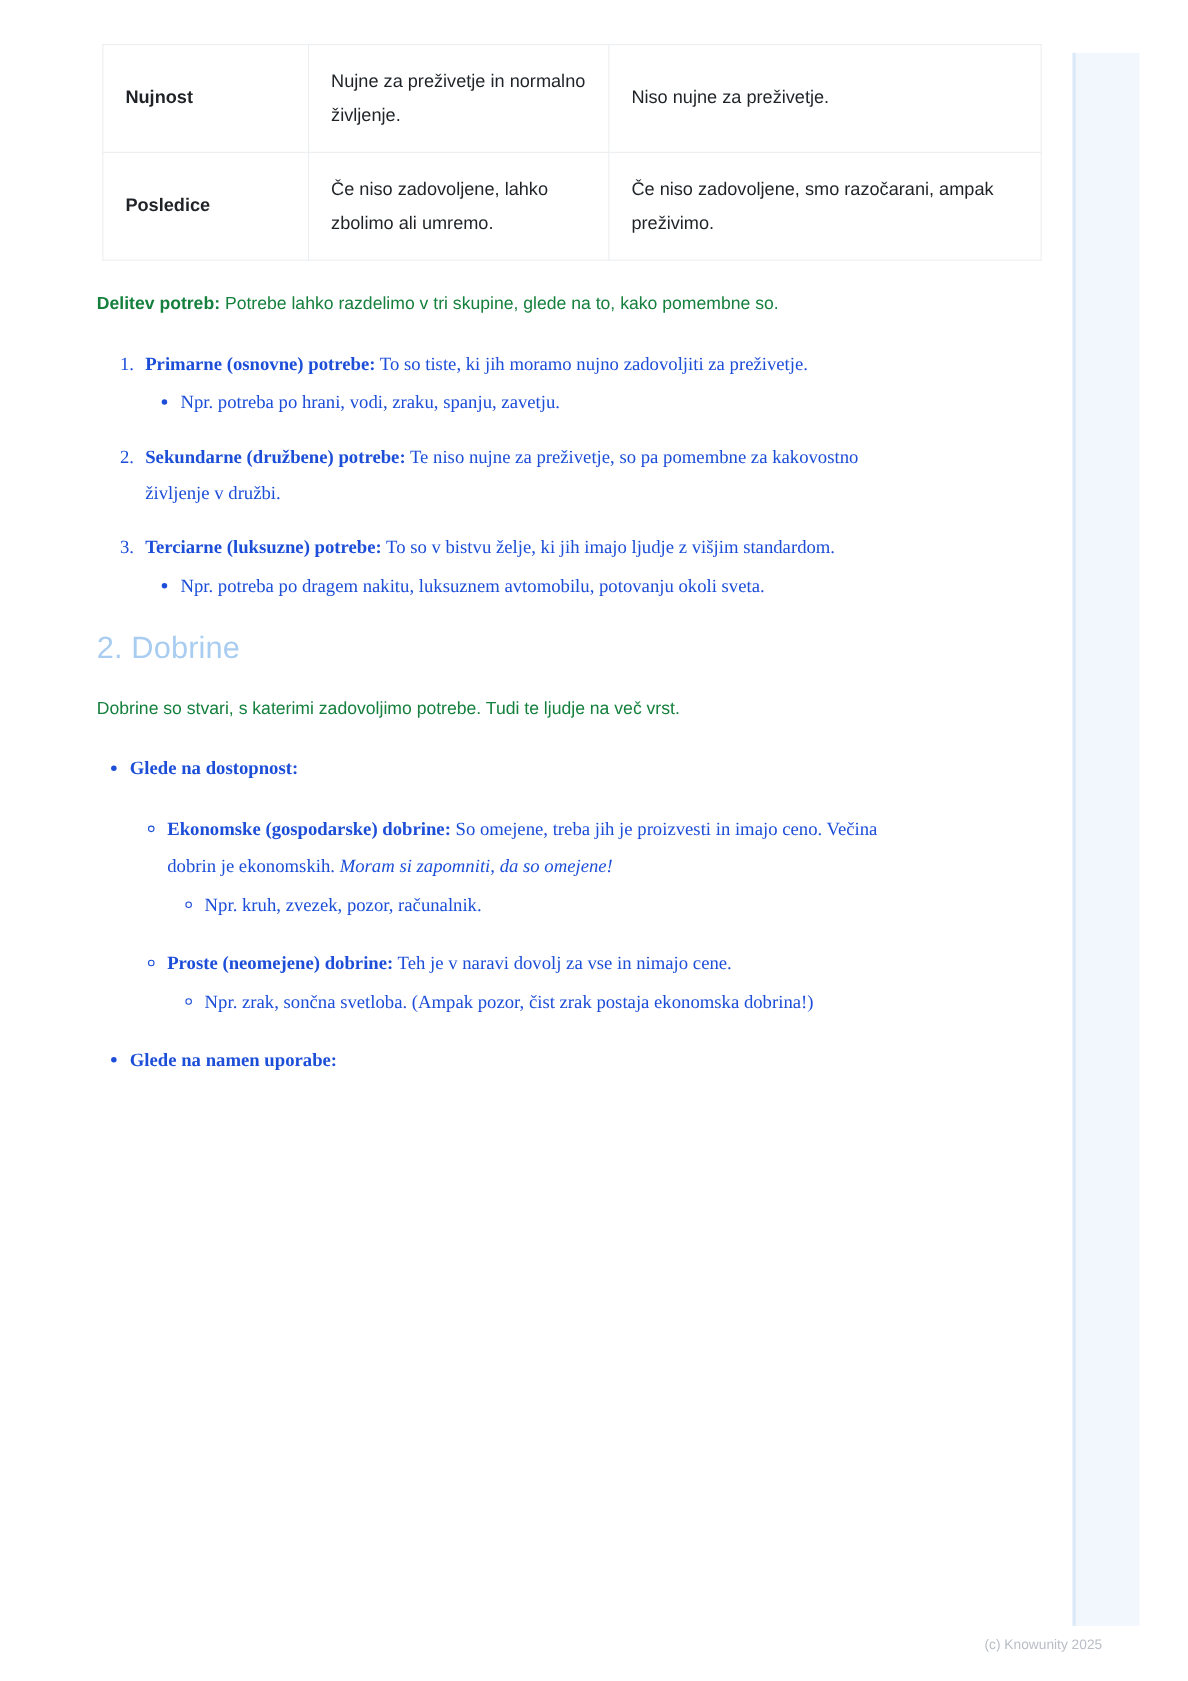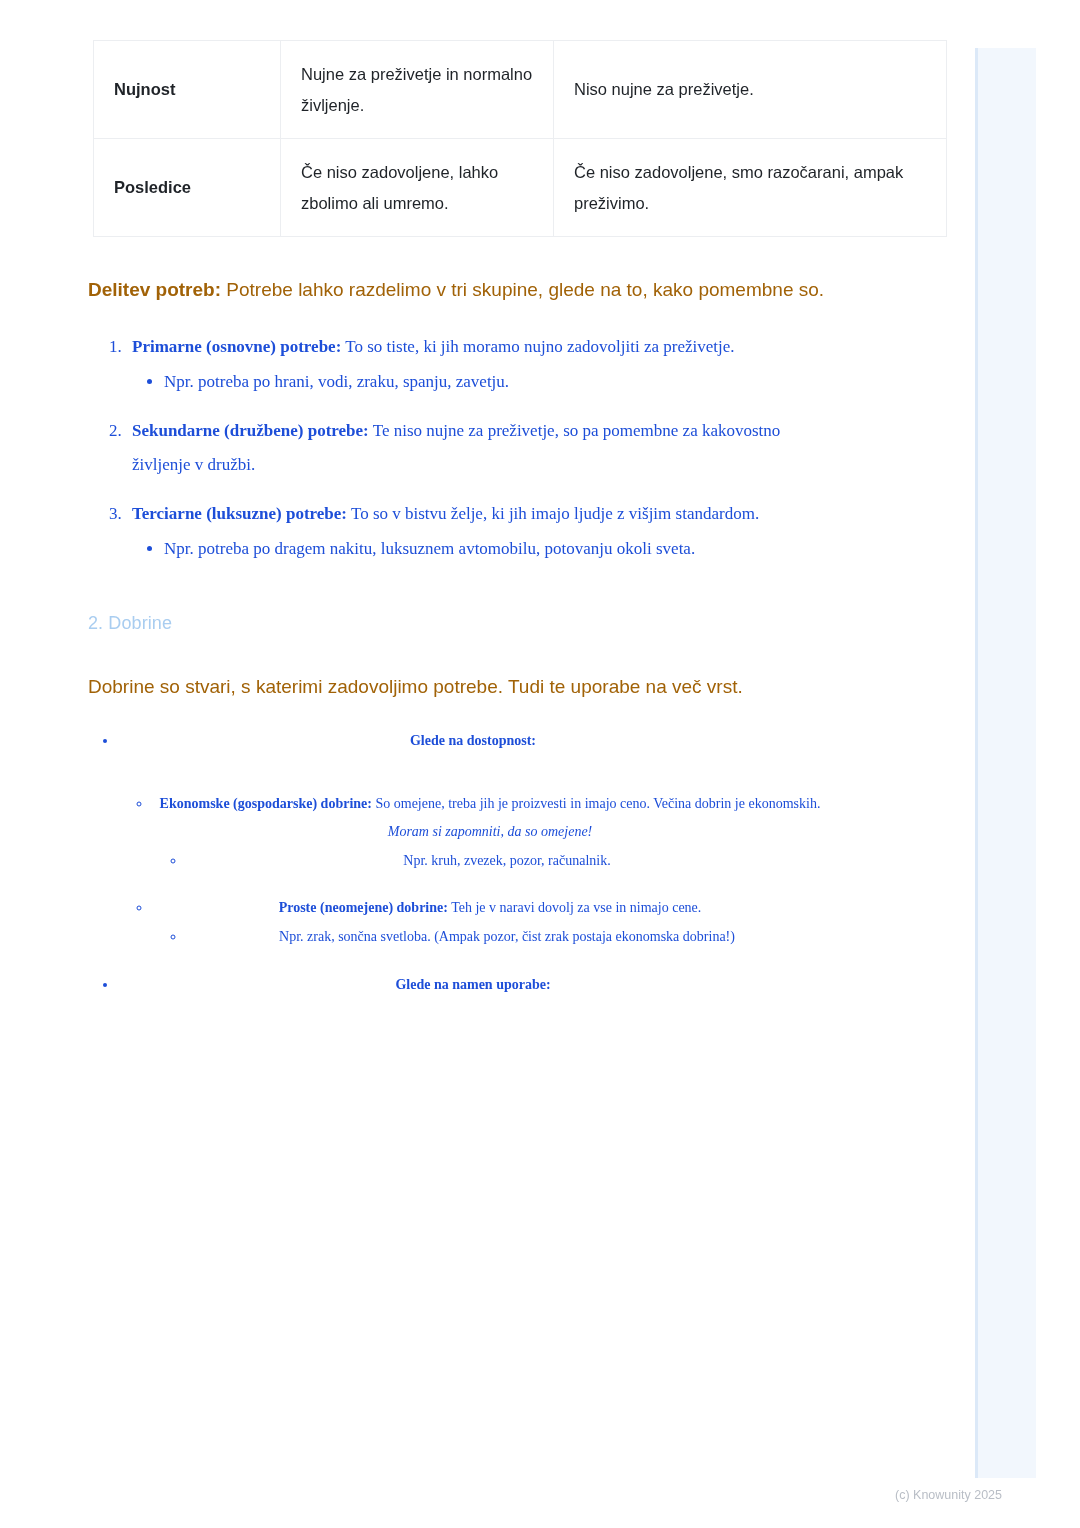--- a/index.html
+++ b/index.html
@@ -65,34 +65,34 @@
     font-weight: bold;
     font-size: 16.5px;
   }
   table.cmp td.c1 { width: 232px; }
   table.cmp td.c2 { width: 352px; }
   table.cmp tr.alt td { background: #fafbfc; }
   table.cmp tr.r1 td { height: 50px; }
 
   
   p.body {
-    font-size: 19px;
+    font-size: 16px;
     line-height: 1.95;
-    margin: 34px 0 0 0;
+    margin: 24px 0 0 0;
     text-align: justify;
-    color: #a16207;
+    color: #15803d;
   }
   p.body.plain { text-align: left; }
 
   
   h2.sec {
-    font-size: 18px;
+    font-size: 28px;
     font-weight: normal;
     color: #a9cdf0;
-    margin: 48px 0 0 0;
+    margin: 24px 0 0 0;
     letter-spacing: 0.1px;
   }
 
   
   ol.num {
     margin: 22px 0 0 0;
     padding-left: 38px;
     font-size: 17px;
     line-height: 1.95;
   }
@@ -106,29 +106,28 @@
     list-style: disc;
     margin: 0;
     padding-left: 32px;
   }
   ul.sub > li { margin-top: 2px; }
 
   ul.lvl1 {
     list-style: disc;
     margin: 22px 0 0 0;
     padding-left: 30px;
-    font-size: 14px;
+    font-size: 17px;
     line-height: 1.95;
-    text-align: center;
   }
   ul.lvl1 > li { margin-bottom: 20px; }
 
   ul.lvl2 {
     list-style: circle;
-    margin: 36px 0 0 0;
+    margin: 22px 0 0 0;
     padding-left: 34px;
   }
   ul.lvl2 > li { margin-bottom: 20px; }
 
   ul.lvl3 {
     list-style: circle;
     margin: 2px 0 0 0;
     padding-left: 34px;
   }
   ul.lvl3 > li { margin-bottom: 0; }
@@ -186,21 +185,21 @@
       <li>
         <b>Terciarne (luksuzne) potrebe:</b><span> To so v bistvu želje, ki jih imajo ljudje z višjim standardom.</span>
         <ul class="sub">
           <li>Npr. potreba po dragem nakitu, luksuznem avtomobilu, potovanju okoli sveta.</li>
         </ul>
       </li>
     </ol>
 
     <h2 class="sec">2. Dobrine</h2>
 
-    <p class="body plain">Dobrine so stvari, s katerimi zadovoljimo potrebe. Tudi te uporabe na več vrst.</p>
+    <p class="body plain">Dobrine so stvari, s katerimi zadovoljimo potrebe. Tudi te ljudje na več vrst.</p>
 
     <ul class="lvl1">
       <li>
         <b>Glede na dostopnost:</b>
         <ul class="lvl2">
           <li>
             <b>Ekonomske (gospodarske) dobrine:</b><span> So omejene, treba jih je proizvesti in imajo ceno. Večina dobrin je ekonomskih. </span><i>Moram si zapomniti, da so omejene!</i>
             <ul class="lvl3">
               <li>Npr. kruh, zvezek, pozor, računalnik.</li>
             </ul>

